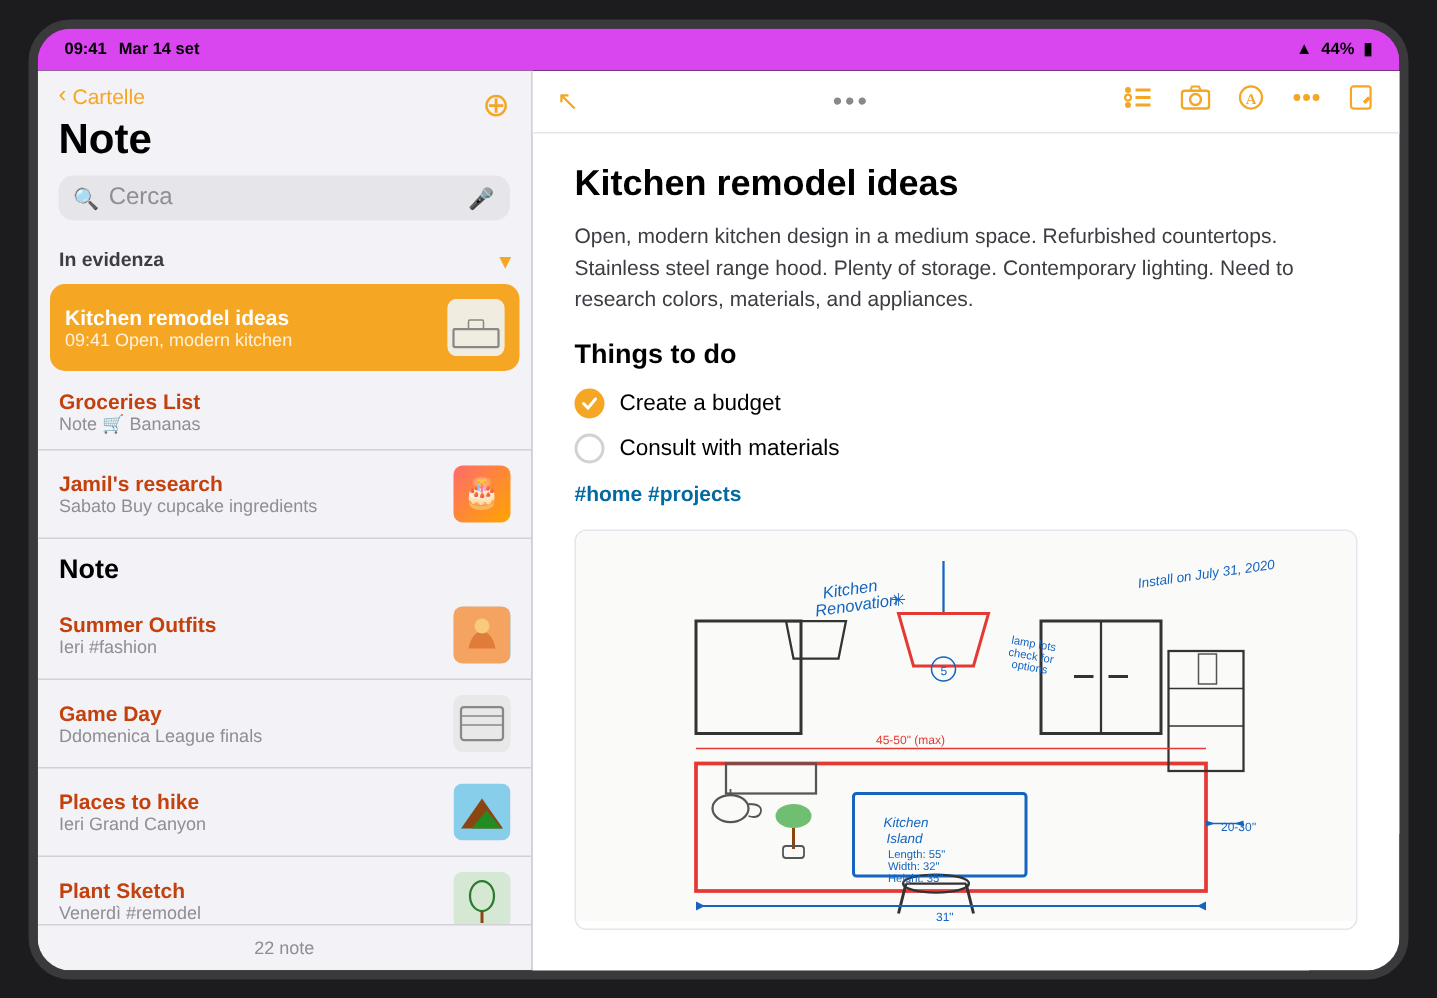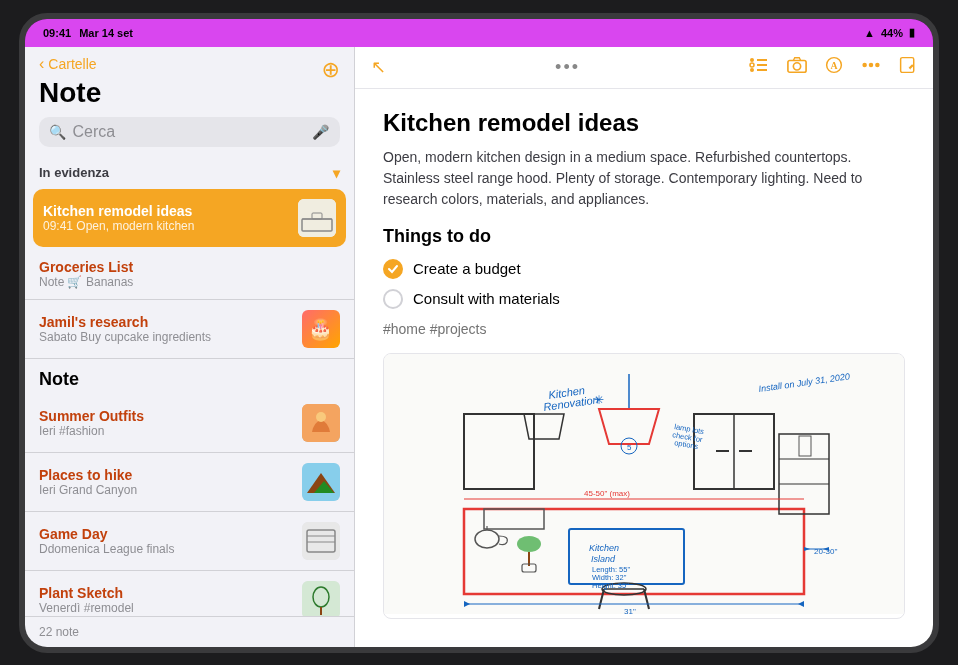--- a/index.html
+++ b/index.html
@@ -133,21 +133,21 @@
       overflow: hidden;
     }
     .section-divider {
       padding: 10px 14px 4px;
       font-size: 18px;
       font-weight: 700;
       color: #000;
     }
     .bottom-bar {
       padding: 8px 14px;
-      text-align: left;
+      text-align: center;
       font-size: 12px;
       color: #8e8e93;
       border-top: 1px solid #d1d1d6;
     }
 
     
     .right-panel {
       flex: 1;
       background: #fff;
       display: flex;
@@ -211,22 +211,22 @@
     }
     .todo-checkbox.checked-yellow {
       background: #f5a623;
       border-color: #f5a623;
       color: #fff;
       font-size: 12px;
     }
     .tags-line {
       margin: 12px 0 16px;
       font-size: 14px;
-      color: #737373;
-      font-weight: 400;
+      color: #0369a1;
+      font-weight: 700;
     }
     .sketch-area {
       width: 100%;
       border: 1px solid #e5e5ea;
       border-radius: 8px;
       overflow: hidden;
     }
     .sketch-svg {
       width: 100%;
       height: auto;
@@ -333,43 +333,43 @@
             <svg width="38" height="38" viewBox="0 0 38 38">
                 <rect width="38" height="38" fill="#f4a460" rx="4"></rect>
                 <path d="M10 28 Q12 18 19 16 Q26 18 28 28" fill="#e07b39" stroke="none"></path>
                 <circle cx="19" cy="13" r="5" fill="#f9c97c"></circle>
               </svg>
           </div>
         </div>
 
         <div class="note-item">
           <div class="note-content-text">
-            <div class="note-title">Places to hike</div>
-            <div class="note-meta">Ieri  Grand Canyon</div>
-          </div>
-          <div class="note-thumbnail">
-            <svg width="38" height="38" viewBox="0 0 38 38">
-                <rect width="38" height="38" fill="#87ceeb" rx="4"></rect>
-                <polygon points="5,30 19,10 33,30" fill="#8b4513"></polygon>
-                <polygon points="12,30 22,18 32,30" fill="#228b22"></polygon>
-              </svg>
-          </div>
-        </div>
-
-        <div class="note-item">
-          <div class="note-content-text">
             <div class="note-title">Game Day</div>
             <div class="note-meta">Ddomenica  League finals</div>
           </div>
           <div class="note-thumbnail">
             <svg width="38" height="38" viewBox="0 0 38 38">
                 <rect width="38" height="38" fill="#e8e8e8" rx="4"></rect>
                 <rect x="5" y="8" width="28" height="22" fill="none" stroke="#888" stroke-width="1.5" rx="2"></rect>
                 <line x1="5" y1="14" x2="33" y2="14" stroke="#888" stroke-width="1"></line>
                 <line x1="5" y1="20" x2="33" y2="20" stroke="#888" stroke-width="1"></line>
+              </svg>
+          </div>
+        </div>
+
+        <div class="note-item">
+          <div class="note-content-text">
+            <div class="note-title">Places to hike</div>
+            <div class="note-meta">Ieri  Grand Canyon</div>
+          </div>
+          <div class="note-thumbnail">
+            <svg width="38" height="38" viewBox="0 0 38 38">
+                <rect width="38" height="38" fill="#87ceeb" rx="4"></rect>
+                <polygon points="5,30 19,10 33,30" fill="#8b4513"></polygon>
+                <polygon points="12,30 22,18 32,30" fill="#228b22"></polygon>
               </svg>
           </div>
         </div>
 
         <div class="note-item">
           <div class="note-content-text">
             <div class="note-title">Plant Sketch</div>
             <div class="note-meta">Venerdì  #remodel</div>
           </div>
           <div class="note-thumbnail">

